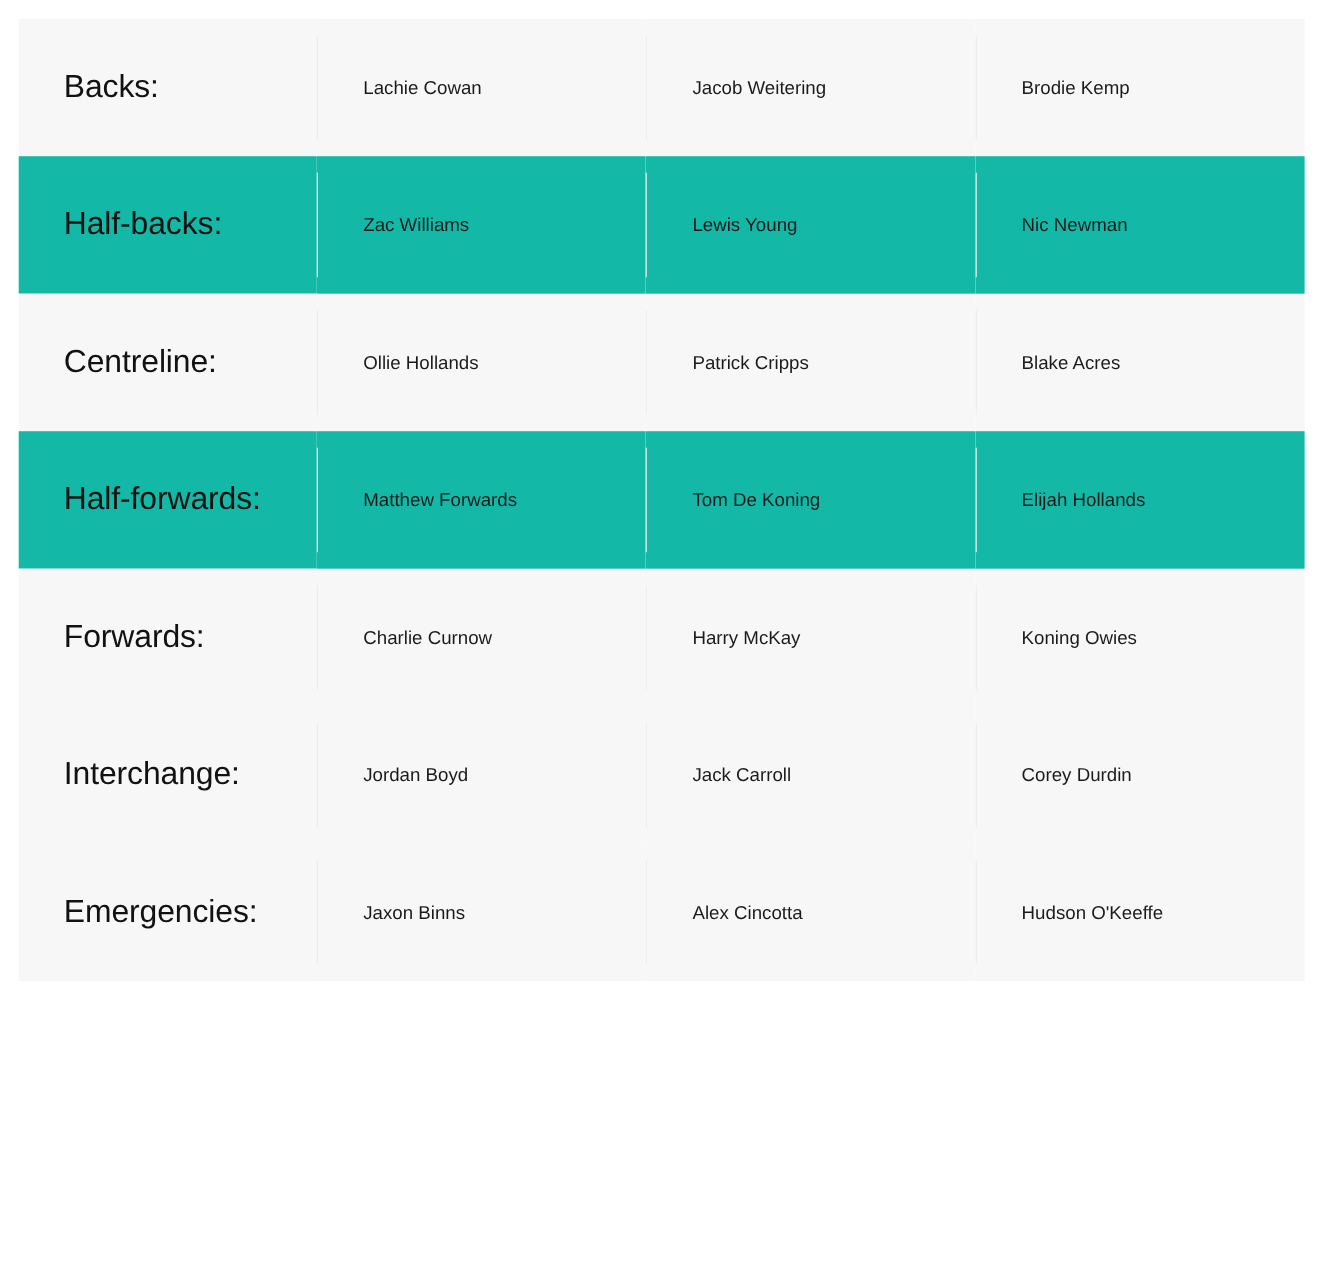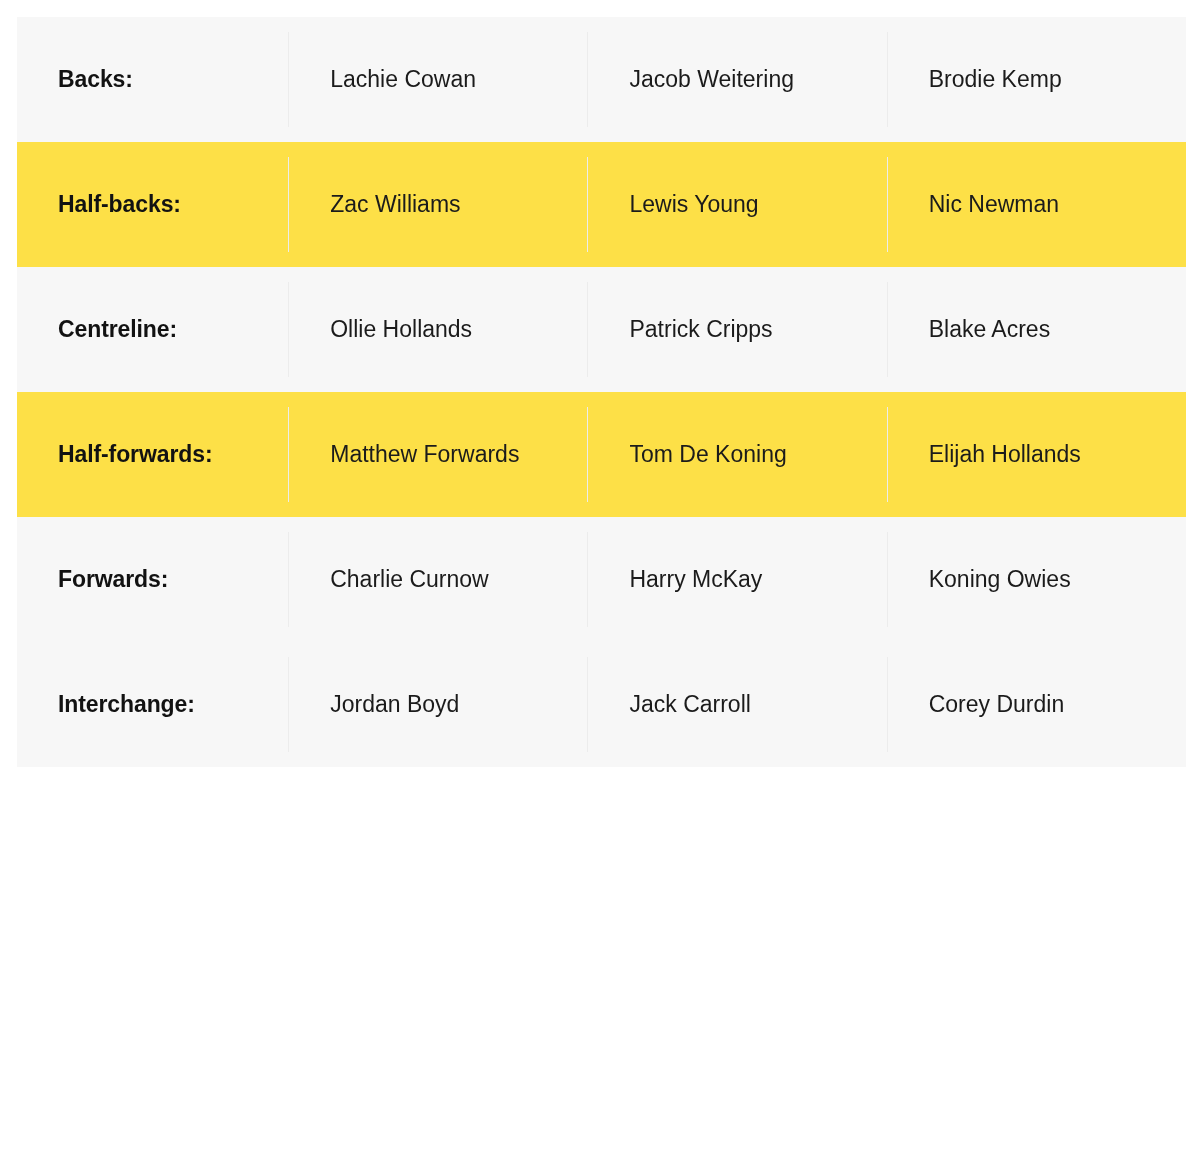--- a/index.html
+++ b/index.html
@@ -26,21 +26,21 @@
   table.lineup {
     width: 100%;
     border-collapse: collapse;
     table-layout: fixed;
   }
 
   table.lineup tr.row-shaded > td {
     background: #f7f7f7;
   }
   table.lineup tr.row-plain > td {
-    background: #fde047;
+    background: #14b8a6;
   }
 
   table.lineup td {
     height: 125px;
     vertical-align: middle;
     padding: 0;
     border: 0;
   }
 
   
@@ -65,30 +65,30 @@
     width: 1px;
     background: #ececec;
   }
 
   .cell-inner {
     padding: 0 26px;
     box-sizing: border-box;
   }
 
   .pos-label {
-    font-size: 23px;
-    font-weight: 700;
+    font-size: 29px;
+    font-weight: 400;
     letter-spacing: -0.1px;
     color: #121212;
     white-space: nowrap;
     padding-left: 41px;
   }
 
   .player-name {
-    font-size: 23px;
+    font-size: 17px;
     font-weight: 400;
     color: #1b1b1b;
     white-space: nowrap;
     padding-left: 42px;
   }
 
   .is-empty { min-height: 1px; }
 </style>
 </head>
 <body>
@@ -182,16 +182,30 @@
         </td>
         <td class="col-b">
           <div class="cell-inner player-name">Jack Carroll</div>
         </td>
         <td class="col-c">
           <div class="cell-inner player-name">Corey Durdin</div>
         </td>
       </tr>
 
 
+      <tr class="row-shaded">
+        <td class="col-label">
+          <div class="cell-inner pos-label">Emergencies:</div>
+        </td>
+        <td class="col-a">
+          <div class="cell-inner player-name">Jaxon Binns</div>
+        </td>
+        <td class="col-b">
+          <div class="cell-inner player-name">Alex Cincotta</div>
+        </td>
+        <td class="col-c">
+          <div class="cell-inner player-name">Hudson O'Keeffe</div>
+        </td>
+      </tr>
 
     </tbody>
   </table>
 </div>
 
 </body></html>

